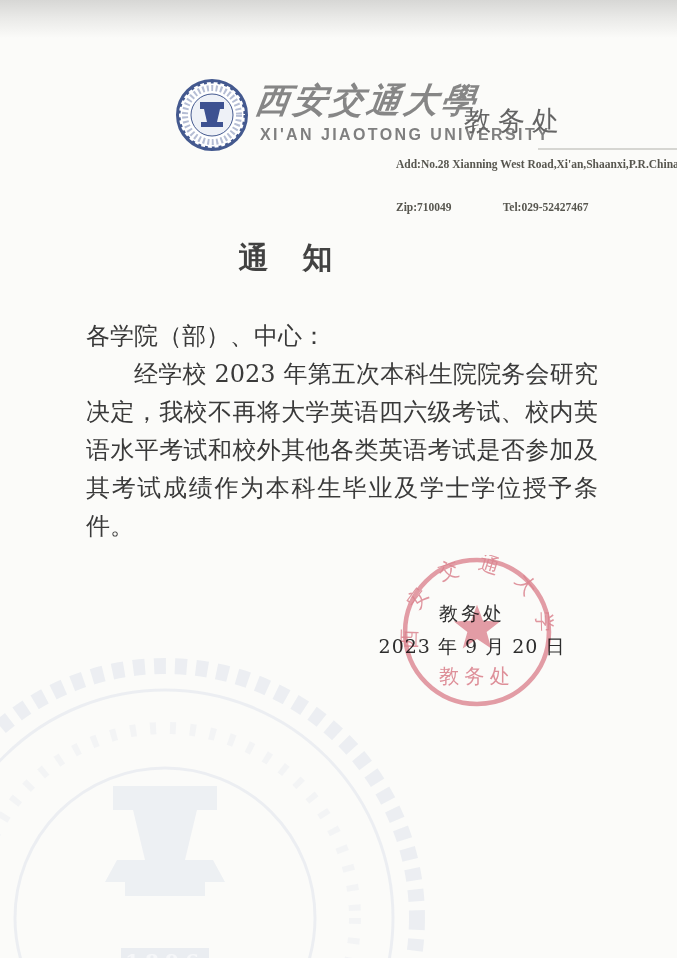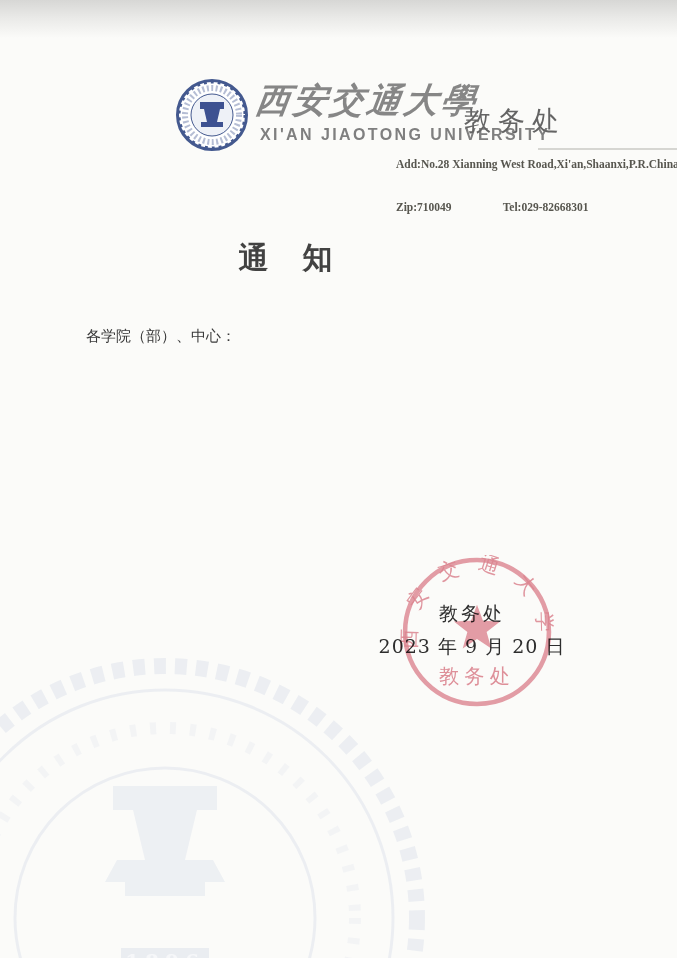--- a/index.html
+++ b/index.html
@@ -45,21 +45,21 @@
     font-size:11.5px; line-height:18.5px; color:#57564f; white-space:nowrap;font-weight:bold;
   }
   .contact .zip { display:inline-block; min-width:104px;margin-top:24px; }
   
   .title {
     position:absolute; left:0; top:238px; width:573px; text-align:center;
     font-size:30px; font-weight:bold; color:#424242; letter-spacing:2px; z-index:2;
   }
   .body-text {
     position:absolute; left:86px; top:317px; width:512px; z-index:2;
-    font-size:15px; line-height:38px; color:#3a3a3a; text-align:justify;
+    font-size:24px; line-height:38px; color:#3a3a3a; text-align:justify;
   }
   .body-text p { margin:0; text-indent:2em; }
   .body-text p.salutation { text-indent:0; }
   
   .signature {
     position:absolute; left:352px; top:601px; width:240px; text-align:center;
     color:#2d2d2d; z-index:2;
   }
   .sig-dept { font-size:19px; letter-spacing:3px; }
   .sig-date { font-size:19px; margin-top:7px; letter-spacing:1px; white-space:nowrap; }
@@ -108,28 +108,29 @@
   <div class="en-name">XI'AN JIAOTONG UNIVERSITY</div>
 
   <div class="dept">教务处</div>
 
   <div class="header-rule"></div>
 
   <div class="contact">
     <div>Add:No.28 Xianning West Road,Xi'an,Shaanxi,P.R.China</div>
     <div>
       <span class="zip">Zip:710049</span>
-      <span>Tel:029-82668301</span>
+      <span>Tel:029-52427467</span>
     </div>
   </div>
 
   <div class="title">通　知</div>
 
   <div class="body-text">
     <p class="salutation">各学院（部）、中心：</p>
+    <p>经学校 2023 年第五次本科生院院务会研究决定，我校不再将大学英语四六级考试、校内英语水平考试和校外其他各类英语考试是否参加及其考试成绩作为本科生毕业及学士学位授予条件。</p>
   </div>
 
   <div class="signature">
     <div class="sig-dept">教务处</div>
     <div class="sig-date">2023 年 9 月 20 日</div>
   </div>
 
   <svg class="stamp" viewBox="0 0 152 152" aria-hidden="true">
     <circle cx="76" cy="76" r="71" fill="none" stroke="#d9707f" stroke-width="4.5" opacity="0.8"></circle>
     <path id="stamp-ring-arc" d="M 18.6 93.4 A 60 60 0 1 1 133.4 93.4" fill="none"></path>

